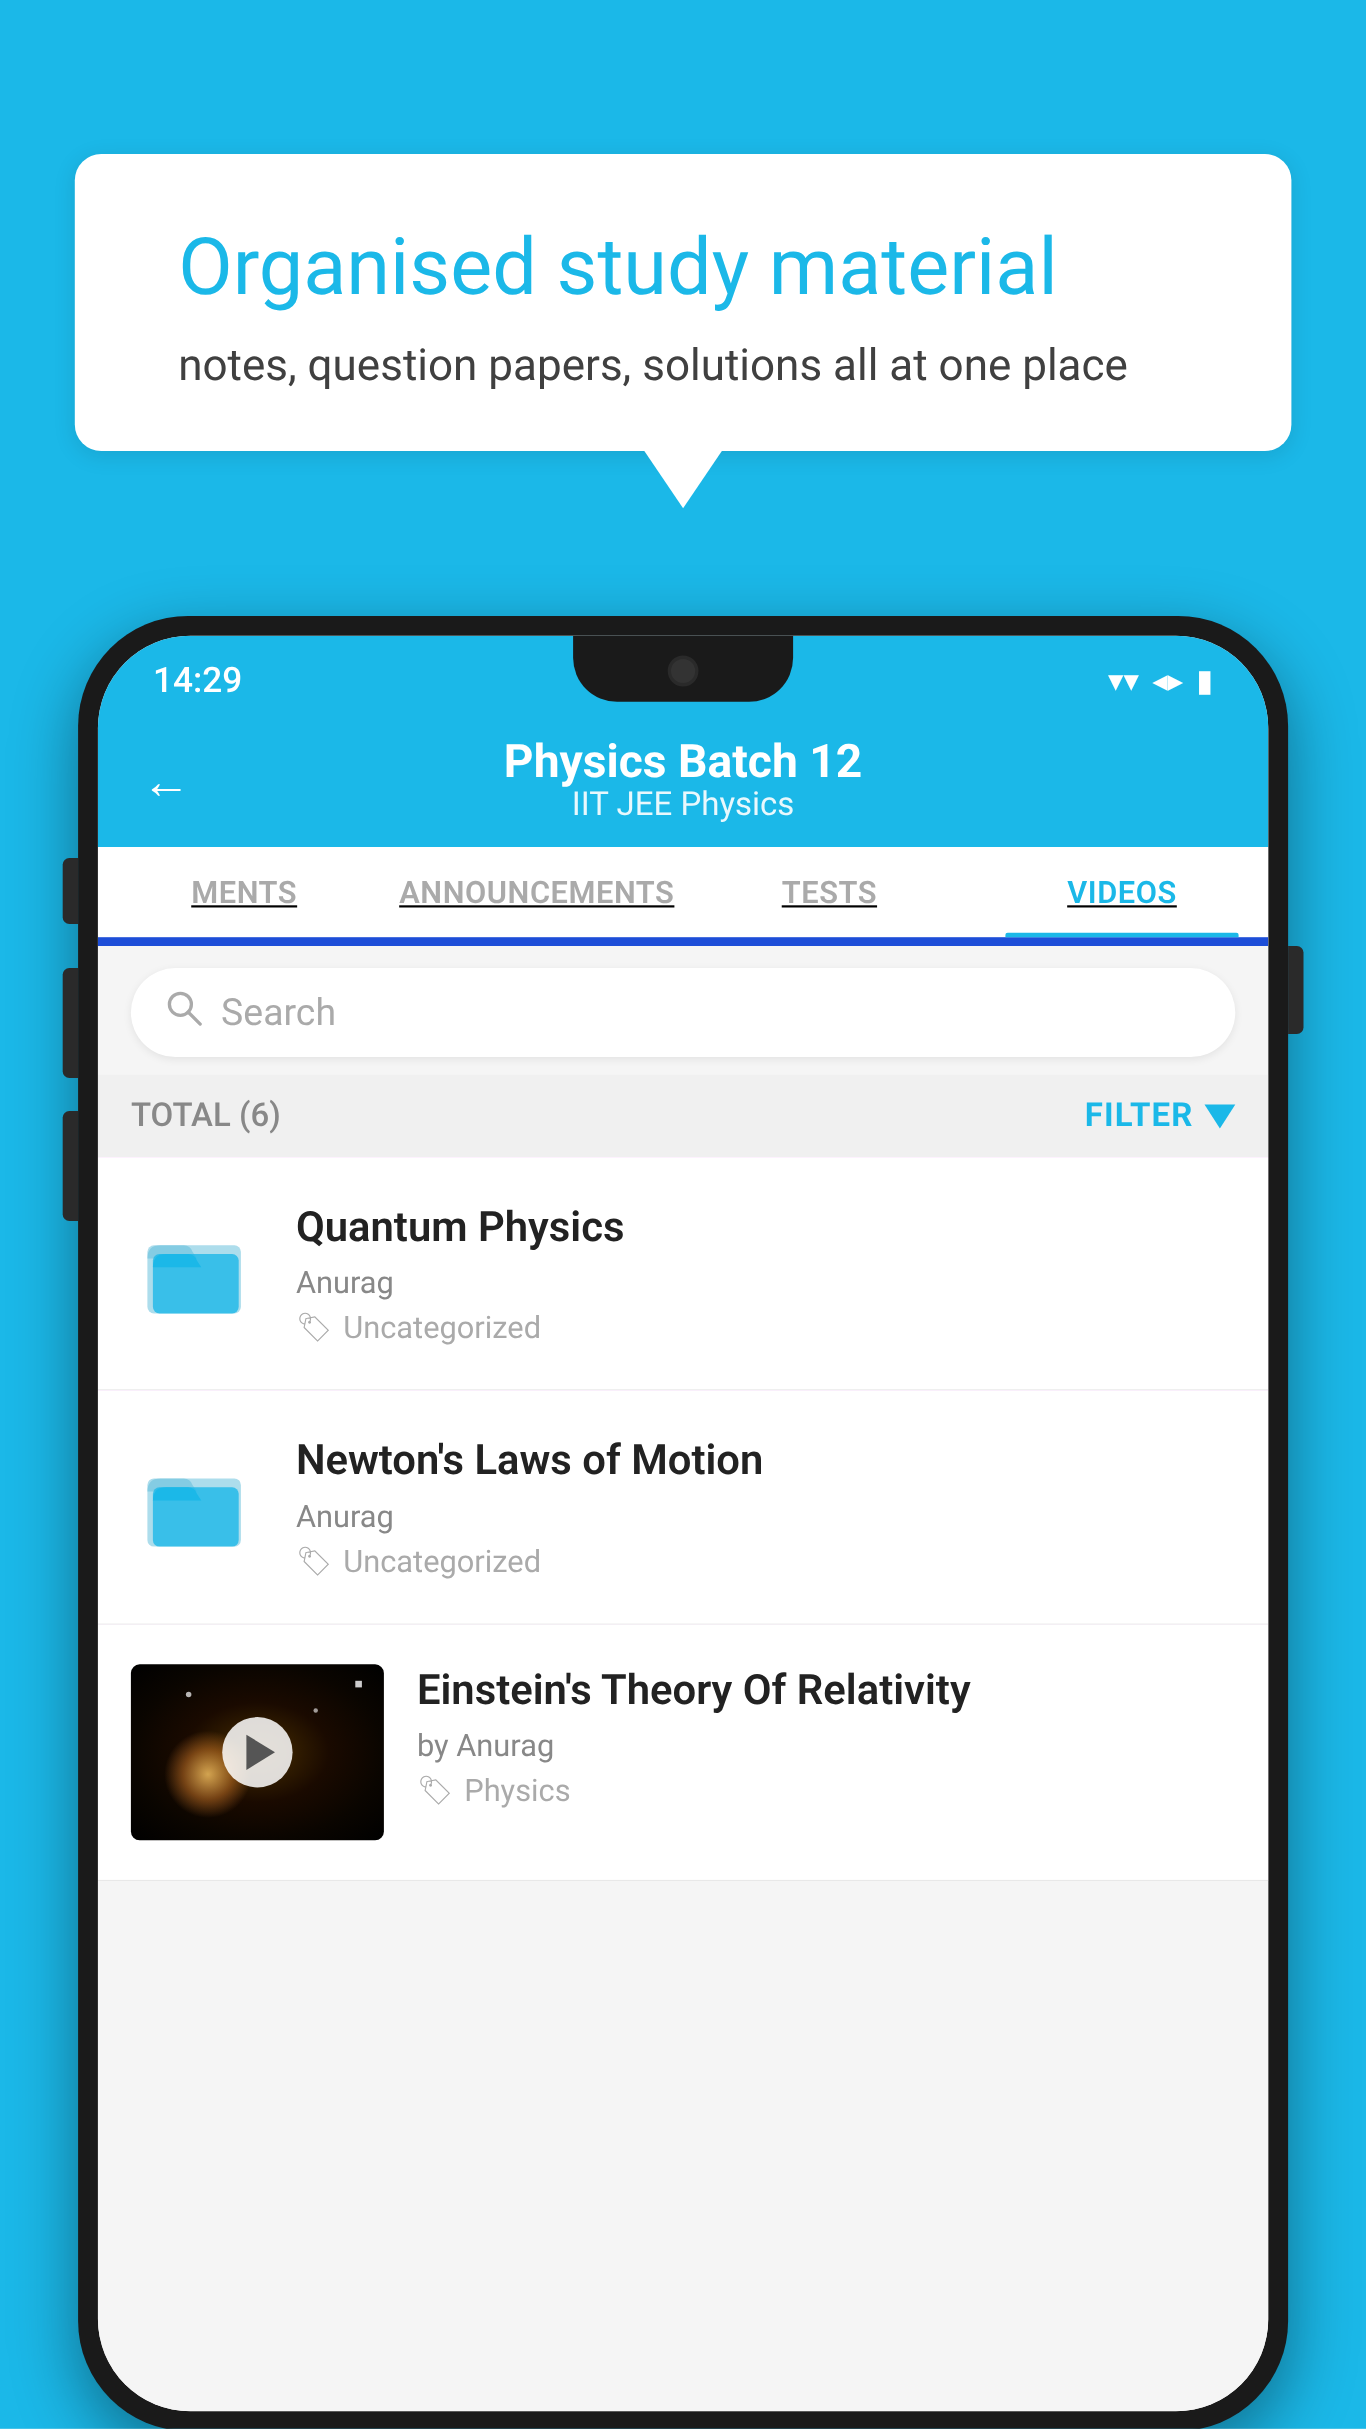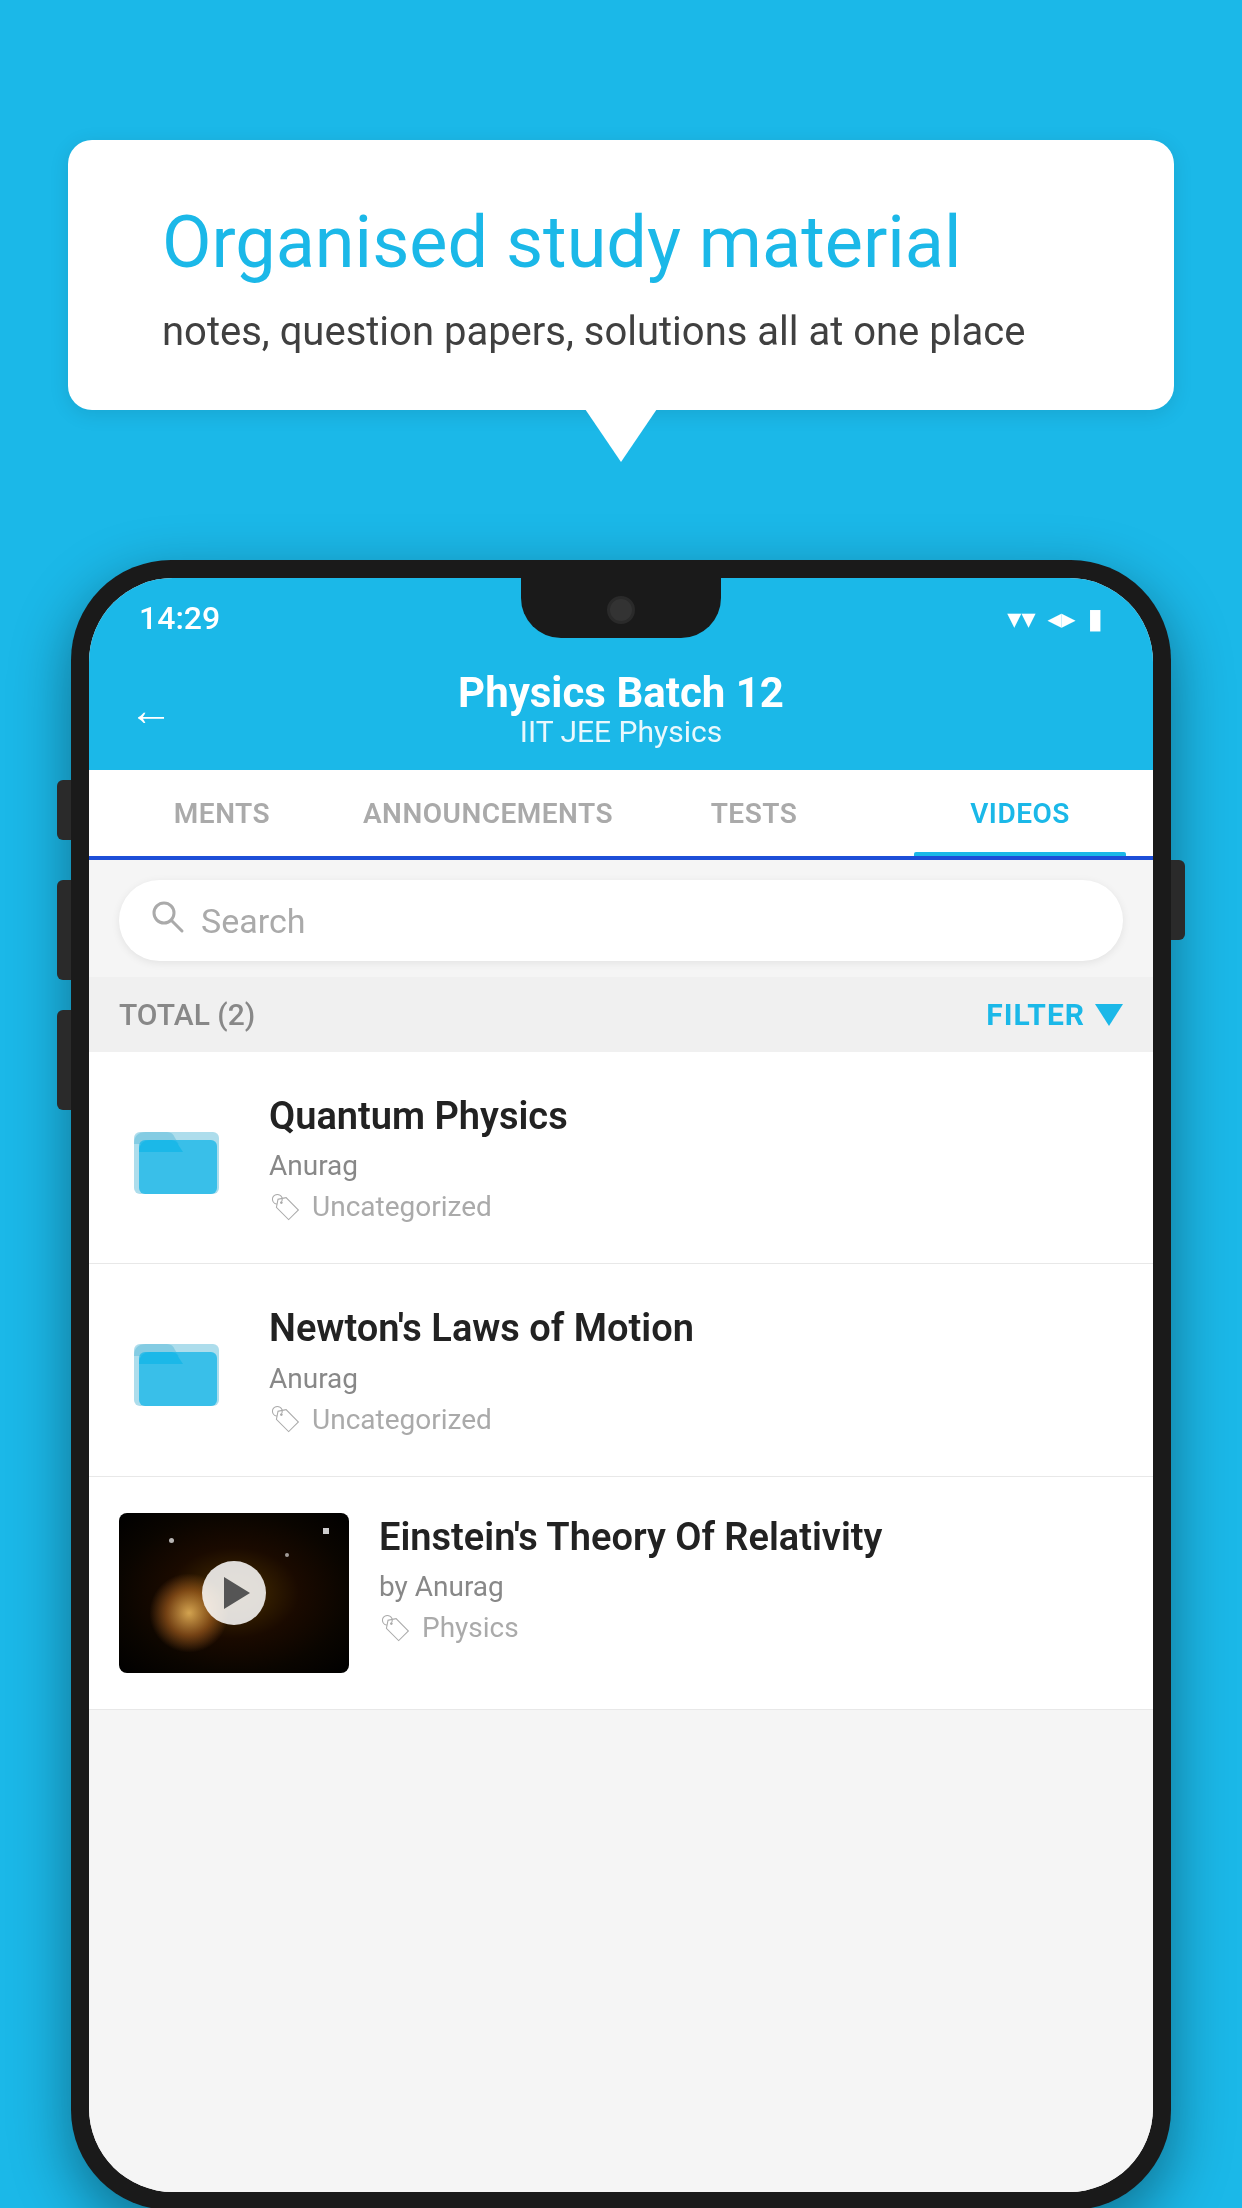--- a/index.html
+++ b/index.html
@@ -178,21 +178,22 @@
     
     .tabs-bar {
       position: absolute;
       top: 192px;
       left: 0;
       right: 0;
       height: 90px;
       background: white;
       display: flex;
       align-items: center;
-      border-bottom: 4px solid #1d4ed8;
+      border-bottom: 8px solid #1d4ed8;
+      text-decoration: underline;
     }
 
     .tab-item {
       flex: 1;
       height: 100%;
       display: flex;
       align-items: center;
       justify-content: center;
       font-size: 28px;
       font-weight: 600;
@@ -489,21 +490,21 @@
         <div class="search-icon-wrap">
           <svg width="36" height="36" viewBox="0 0 36 36" fill="none">
             <circle cx="15" cy="15" r="10" stroke="#aaa" stroke-width="3" fill="none"></circle>
             <line x1="22" y1="22" x2="33" y2="33" stroke="#aaa" stroke-width="3" stroke-linecap="round"></line>
           </svg>
         </div>
         <span class="search-text">Search</span>
       </div>
 
       <div class="filter-bar">
-        <span class="total-text">TOTAL (2)</span>
+        <span class="total-text">TOTAL (6)</span>
         <div class="filter-btn">
           <span>FILTER</span>
           <div class="filter-triangle"></div>
         </div>
       </div>
 
       <div class="video-list">
 
         <div class="video-item">
           <div class="video-thumb">

